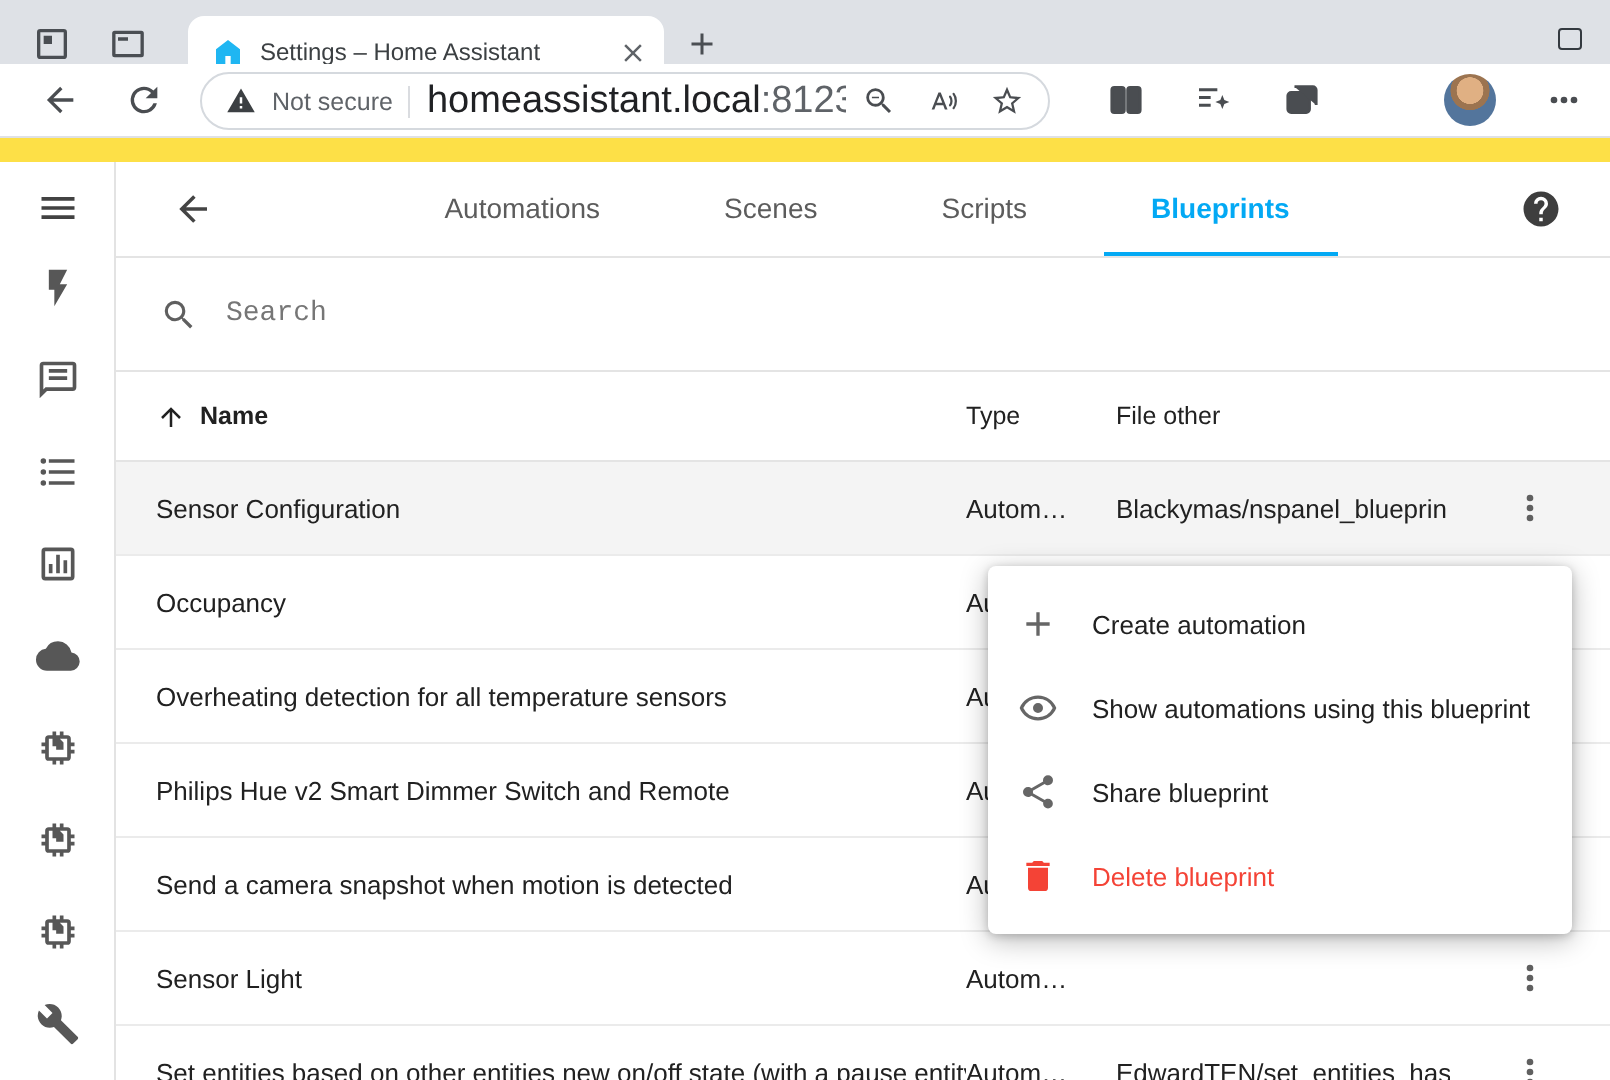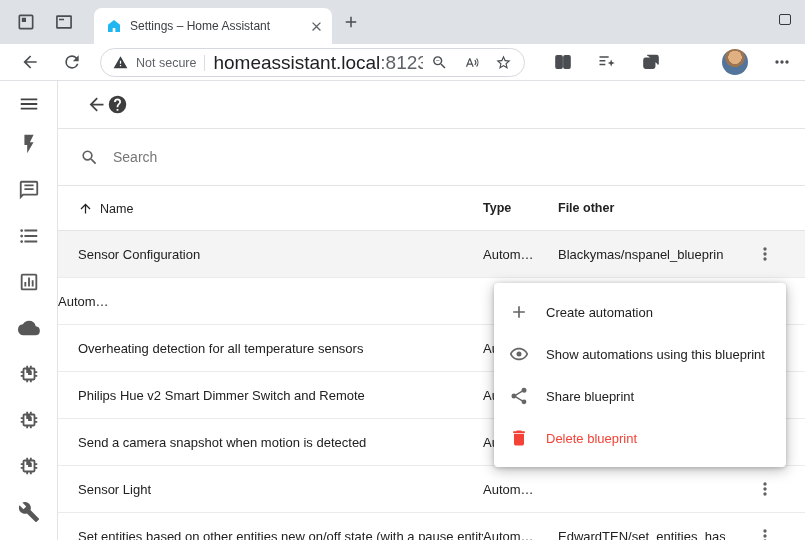--- a/index.html
+++ b/index.html
@@ -12,21 +12,21 @@
   .tabstrip{position:absolute;top:0;left:0;width:100%;height:44px;background:#dee1e6}
   .ts-btn{position:absolute;top:12px;width:20px;height:20px;color:#4a4e53}
   .tab{position:absolute;left:94px;top:8px;width:238px;height:36px;background:#fff;border-radius:8px 8px 0 0;display:flex;align-items:center;gap:8px;padding:0 8px 0 12px}
   .favicon{width:16px;height:16px;flex:0 0 auto;color:#1fb6f2}
   .tab-title{flex:1;font-size:12px;color:#3c4043;white-space:nowrap;overflow:hidden}
   .tab-close{width:15px;height:15px;color:#5f6368;flex:0 0 auto}
   .newtab{position:absolute;left:342px;top:13px;width:18px;height:18px;color:#4a4e53}
   .winctl{position:absolute;top:14px;right:14px;width:12px;height:11px;border:1.4px solid #343a40;border-radius:2px}
 
   
-  .toolbar{position:absolute;top:44px;left:0;width:100%;height:37px;background:#fff;border-bottom:1px solid #dfe1e5}
+  .toolbar{position:absolute;top:32px;left:0;width:100%;height:37px;background:#fff;border-bottom:1px solid #dfe1e5}
   .tb-ic{position:absolute;top:8px;width:20px;height:20px;color:#4a4d51}
   .addressbar{position:absolute;left:100px;top:4px;width:425px;height:29px;border:1px solid #d5d9de;border-radius:15px;display:flex;align-items:center;gap:8px;padding:0 12px;background:#fff}
   .ns-ic{width:15px;height:15px;color:#3c4043;flex:0 0 auto}
   .ns-label{font-size:12.5px;color:#5f6368;white-space:nowrap}
   .ab-div{width:1px;height:16px;background:#dadce0}
   .url{font-size:19px;color:#202124;white-space:nowrap;overflow:hidden;flex:1}
   .url .rest{color:#5f6368}
   .ab-right{display:flex;gap:15px;margin-left:auto;align-items:center}
   .ab-ic{width:17px;height:17px;color:#4a4d51}
   .avatar{position:absolute;left:722px;top:5px;width:26px;height:26px;border-radius:50%;
@@ -42,28 +42,28 @@
 
   .appbar{height:48px;flex:0 0 48px;border-bottom:1px solid #e4e4e4;display:flex;align-items:stretch}
   .back-ic{width:21px;height:21px;color:#444;align-self:center;margin-left:28px}
   .navtabs{flex:1;display:flex;justify-content:center;gap:14px}
   .navtab{display:flex;align-items:center;padding:0 24px;font-size:14px;color:#5c5c5c;border-bottom:2px solid transparent}
   .navtab.active{color:#03a9f4;border-bottom-color:#03a9f4;font-weight:bold}
   .help-ic{width:21px;height:21px;color:#3e3e3e;align-self:center;margin-right:24px}
 
   .searchrow{height:57px;flex:0 0 57px;border-bottom:1px solid #e4e4e4;display:flex;align-items:center;padding:0 22px;gap:14px}
   .search-ic{width:19px;height:19px;color:#5f5f5f;flex:0 0 auto}
-  .search-input{border:none;outline:none;font-size:14px;flex:1;color:#212121;font-family:Liberation Sans, sans-serif;background:transparent}
+  .search-input{border:none;outline:none;font-size:14px;flex:1;color:#212121;font-family:Liberation Mono, monospace;background:transparent}
   .search-input::placeholder{color:#767676}
 
   .grid{display:grid;grid-template-columns:425px 75px 1fr 80px;align-items:center}
   .thead{height:45px;flex:0 0 45px;border-bottom:1px solid #e4e4e4;font-size:12.5px;color:#212121}
-  .th-name{display:flex;align-items:flex-end;gap:7px;padding-left:20px;font-weight:normal}
+  .th-name{display:flex;align-items:center;gap:7px;padding-left:20px;font-weight:bold}
   .sort-ic{width:15px;height:15px;color:#212121;flex:0 0 auto}
-  .th{font-weight:bold}
+  .th{font-weight:normal}
   .row{height:47px;flex:0 0 47px;border-bottom:1px solid #ebebeb;font-size:13px;color:#212121}
   .row.selected{background:#f4f4f4}
   .cell-name{padding-left:20px;white-space:nowrap;overflow:hidden}
   .cell-type,.cell-file{white-space:nowrap;overflow:hidden}
   .cell-dots{display:flex;justify-content:center}
   .dots-ic{width:20px;height:20px;color:#606060}
 
   
   .menu{position:absolute;left:494px;top:283px;width:292px;background:#fff;border-radius:4px;
     box-shadow:0 3px 14px rgba(0,0,0,.28),0 1px 4px rgba(0,0,0,.18);padding:8px 0;z-index:10}
@@ -236,20 +236,26 @@
     </div>
 
     <div class="main">
 
       <div class="appbar">
         <span class="back-ic">
           <svg viewBox="0 0 24 24">
               <path d="M20 11v2H8l5.5 5.5-1.42 1.42L4.16 12l7.92-7.92L13.5 5.5 8 11h12Z"></path>
             </svg>
         </span>
+        <div class="navtabs">
+          <span class="navtab">Automations</span>
+          <span class="navtab">Scenes</span>
+          <span class="navtab">Scripts</span>
+          <span class="navtab active">Blueprints</span>
+        </div>
         <span class="help-ic">
           <svg viewBox="0 0 24 24">
               <path d="M15.07 11.25l-.9.92C13.45 12.89 13 13.5 13 15h-2v-.5c0-1.11.45-2.11 1.17-2.83l1.24-1.26c.37-.36.59-.86.59-1.41a2 2 0 0 0-4 0H8a4 4 0 0 1 8 0c0 .88-.36 1.67-.93 2.25M13 19h-2v-2h2M12 2A10 10 0 0 0 2 12a10 10 0 0 0 10 10 10 10 0 0 0 10-10c0-5.53-4.5-10-10-10Z"></path>
             </svg>
         </span>
       </div>
 
       <div class="searchrow">
         <span class="search-ic">
           <svg viewBox="0 0 24 24">
@@ -279,20 +285,21 @@
         <div class="cell-file">Blackymas/nspanel_blueprin…</div>
         <div class="cell-dots">
             <span class="dots-ic">
               <svg viewBox="0 0 24 24">
                 <path d="M12 16a2 2 0 1 1-2 2 2 2 0 0 1 2-2m0-6a2 2 0 1 1-2 2 2 2 0 0 1 2-2m0-6a2 2 0 1 1-2 2 2 2 0 0 1 2-2Z"></path>
               </svg>
             </span>
           </div>
       </div>
       <div class="row grid">
+        <div class="cell-name">Occupancy</div>
         <div class="cell-type">Autom…</div>
         <div class="cell-file"></div>
         <div class="cell-dots">
             <span class="dots-ic">
               <svg viewBox="0 0 24 24">
                 <path d="M12 16a2 2 0 1 1-2 2 2 2 0 0 1 2-2m0-6a2 2 0 1 1-2 2 2 2 0 0 1 2-2m0-6a2 2 0 1 1-2 2 2 2 0 0 1 2-2Z"></path>
               </svg>
             </span>
           </div>
       </div>

